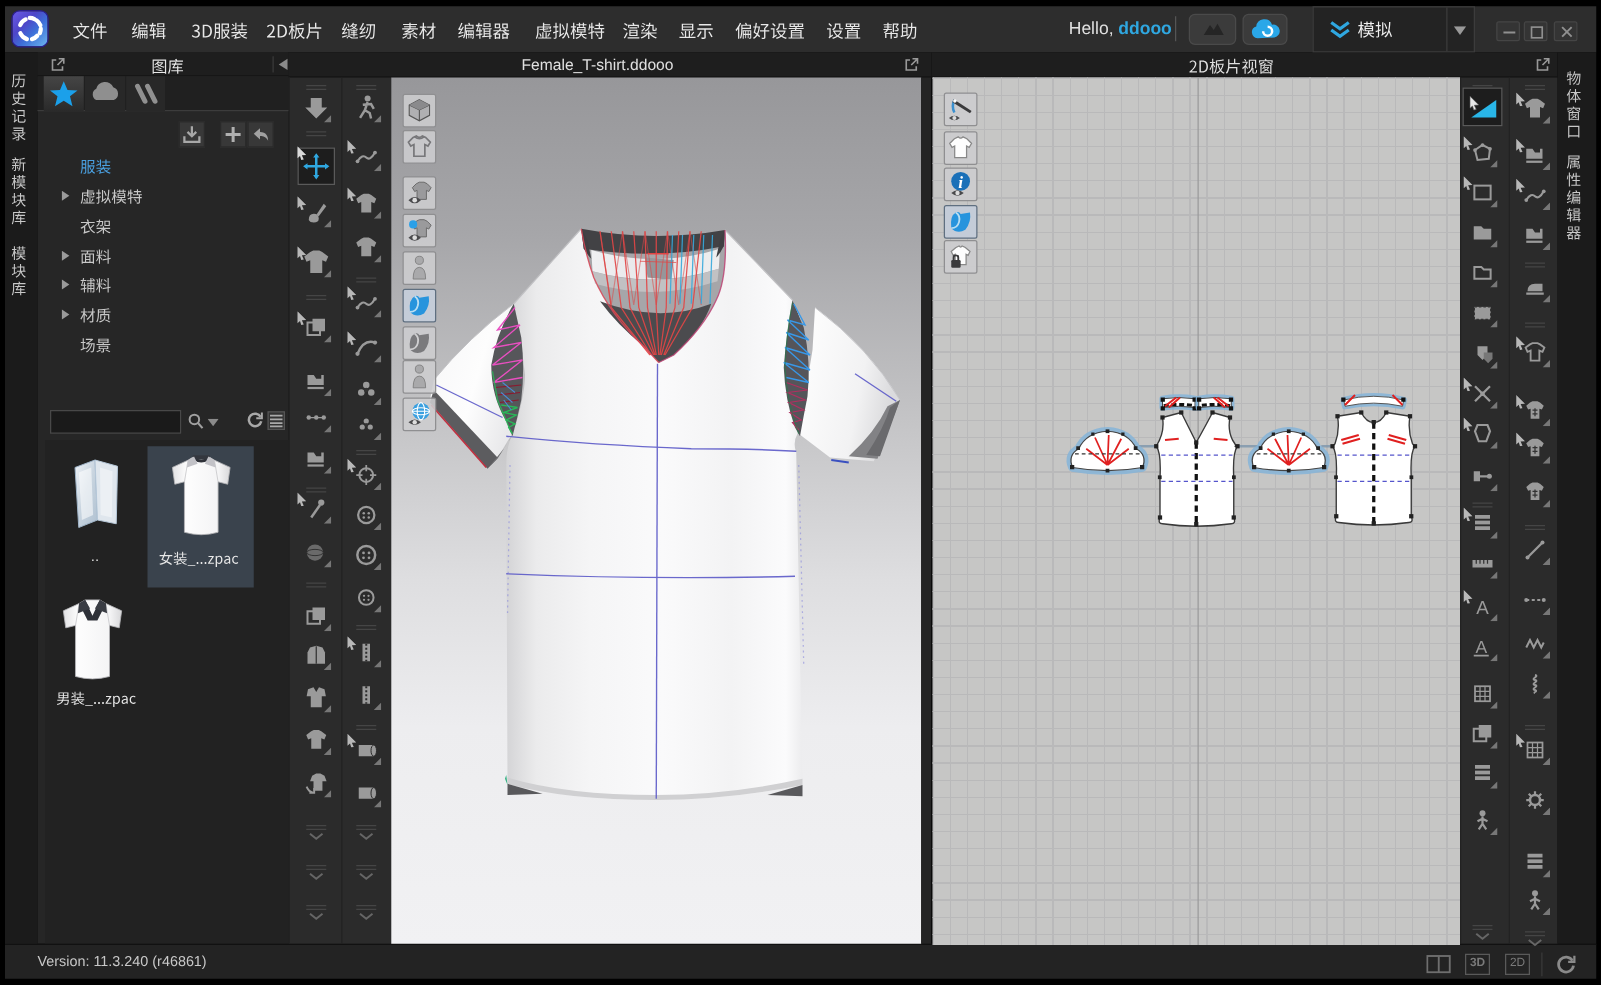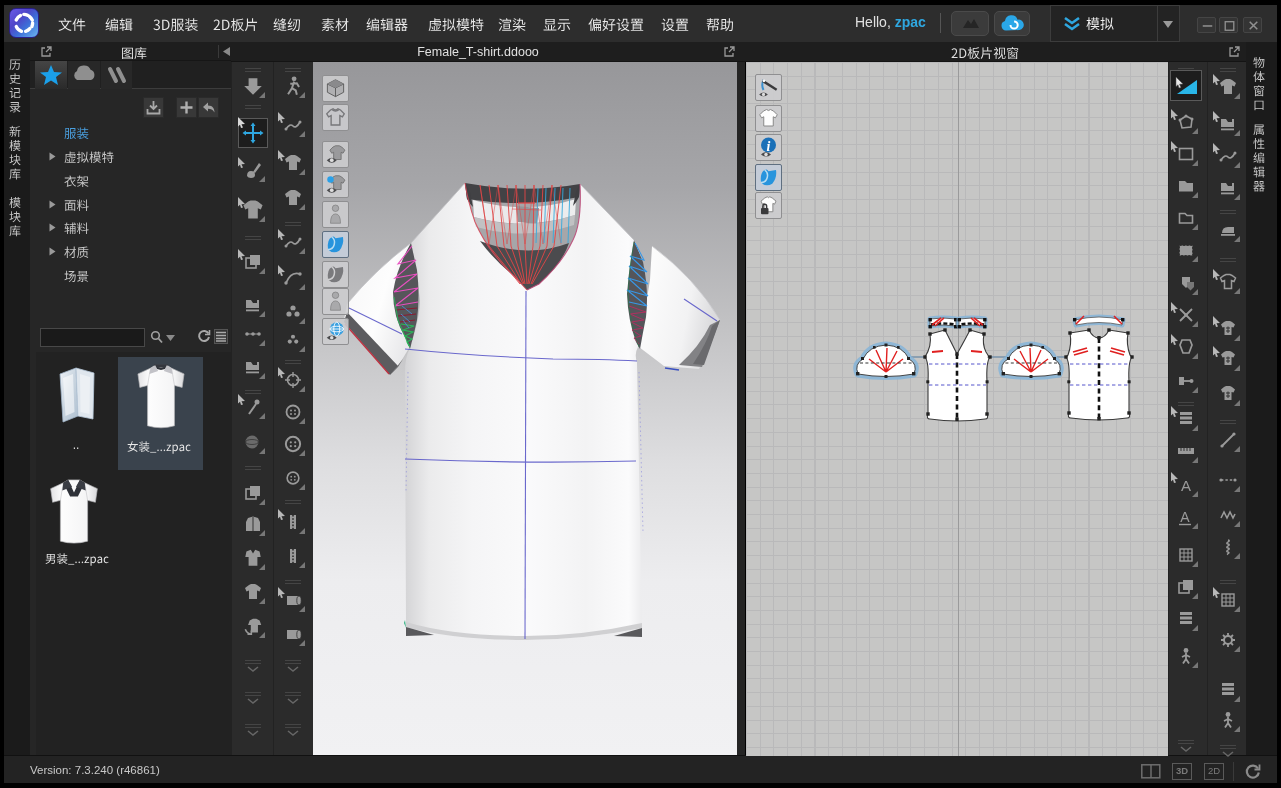--- a/index.html
+++ b/index.html
@@ -152,21 +152,21 @@
 <div style="position:absolute;left:705px;top:16px;width:31px;height:19px">
     <svg width="31" height="19" viewBox="0 0 31 19">
       <g transform="translate(1 14)">
         <g fill="#e8e8e8" transform="scale(0.014 -0.014)">
           <path transform="translate(0 0)" d="M274 840V761H66V700H274V627H87V568H274V544C274 528 272 510 266 490H50V429H237C206 384 154 340 69 311C86 297 110 273 122 257C231 300 291 366 322 429H540V490H344C348 510 350 528 350 544V568H513V627H350V700H534V761H350V840ZM584 798V303H656V733H827C800 690 767 640 734 596C822 547 855 502 855 466C855 445 848 431 830 423C818 419 803 416 788 415C759 413 723 414 680 418C692 401 702 374 704 355C743 351 786 352 820 355C840 357 863 363 880 371C913 389 930 417 929 461C929 506 900 554 814 607C856 657 900 718 938 770L886 801L873 798ZM150 262V-26H226V194H458V-78H536V194H789V58C789 45 785 41 768 40C752 40 693 40 629 41C639 23 651 -4 655 -24C739 -24 792 -24 824 -13C856 -2 866 19 866 56V262H536V341H458V262Z"></path>
           <path transform="translate(1000 0)" d="M633 840C633 763 633 686 631 613H466V542H628C614 300 563 93 371 -26C389 -39 414 -64 426 -82C630 52 685 279 700 542H856C847 176 837 42 811 11C802 -1 791 -4 773 -4C752 -4 700 -3 643 1C656 -19 664 -50 666 -71C719 -74 773 -75 804 -72C836 -69 857 -60 876 -33C909 10 919 153 929 576C929 585 929 613 929 613H703C706 687 706 763 706 840ZM34 95 48 18C168 46 336 85 494 122L488 190L433 178V791H106V109ZM174 123V295H362V162ZM174 509H362V362H174ZM174 576V723H362V576Z"></path>
         </g>
       </g>
     </svg>
   </div>
-<div class="abs" style="left:855px;top:14px;font-size:14px;color:#e0e0e0">Hello, <b style="color:#2fa7e0">zpac</b></div>
+<div class="abs" style="left:855px;top:14px;font-size:14px;color:#e0e0e0">Hello, <b style="color:#2fa7e0">ddooo</b></div>
 <div class="abs" style="left:940px;top:13px;width:1px;height:20px;background:#555"></div>
 <div class="abs" style="left:951px;top:11px;width:38px;height:25px;border-radius:5px;background:#3b3b3b;border:1px solid #4a4a4a">
 <svg width="36" height="23" viewBox="0 0 36 23">
       <path d="M11 16 L16 8 L19 12 L22 7 L27 16 Z" fill="#252525"></path>
     </svg>
   </div>
 <div class="abs" style="left:994px;top:11px;width:36px;height:25px;border-radius:5px;background:#3b3b3b;border:1px solid #4a4a4a">
 <svg width="34" height="23" viewBox="0 0 34 23">
       <path d="M11 18.5 a4.8 4.8 0 0 1 -1 -9.4 a6.5 6.5 0 0 1 12.6 -1.4 a5.2 5.2 0 0 1 1.9 10.3 Z" fill="#2aa7e8"></path>
 <path d="M15.5 13 a3.6 3.6 0 1 0 3.6 -3.6" stroke="#fff" stroke-width="2" fill="none"></path>
@@ -501,21 +501,21 @@
           <path transform="translate(3115 0)" d="M139 -13C175 -13 205 15 205 56C205 98 175 126 139 126C102 126 73 98 73 56C73 15 102 -13 139 -13Z"></path>
           <path transform="translate(3393 0)" d="M35 0H446V74H150L437 494V543H66V469H321L35 49Z"></path>
           <path transform="translate(3868 0)" d="M92 -229H184V-45L181 50C230 9 282 -13 331 -13C455 -13 567 94 567 280C567 448 491 557 351 557C288 557 227 521 178 480H176L167 543H92ZM316 64C280 64 232 78 184 120V406C236 454 283 480 328 480C432 480 472 400 472 279C472 145 406 64 316 64Z"></path>
           <path transform="translate(4488 0)" d="M217 -13C284 -13 345 22 397 65H400L408 0H483V334C483 469 428 557 295 557C207 557 131 518 82 486L117 423C160 452 217 481 280 481C369 481 392 414 392 344C161 318 59 259 59 141C59 43 126 -13 217 -13ZM243 61C189 61 147 85 147 147C147 217 209 262 392 283V132C339 85 295 61 243 61Z"></path>
           <path transform="translate(5051 0)" d="M306 -13C371 -13 433 13 482 55L442 117C408 87 364 63 314 63C214 63 146 146 146 271C146 396 218 480 317 480C359 480 394 461 425 433L471 493C433 527 384 557 313 557C173 557 52 452 52 271C52 91 162 -13 306 -13Z"></path>
         </g>
       </g>
     </svg>
   </div>
 <div class="abs" style="left:4px;top:755px;width:1273px;height:28px;background:#232323;border-top:1px solid #111"></div>
-<div class="abs" style="left:30px;top:764px;font-size:11.5px;color:#c8c8c8">Version: 7.3.240 (r46861)</div>
+<div class="abs" style="left:30px;top:764px;font-size:11.5px;color:#c8c8c8">Version: 11.3.240 (r46861)</div>
 <svg class="abs" style="left:1141px;top:764px" width="20" height="15" viewBox="0 0 20 15">
 <rect x="0.8" y="0.8" width="18" height="13" fill="none" stroke="#6e6e6e" stroke-width="1.5"></rect>
     <path d="M10 1 V14" stroke="#6e6e6e" stroke-width="1.5"></path>
   </svg>
 <div class="abs" style="left:1172px;top:763px;width:20px;height:17px;border:1.5px solid #5a5a5a;color:#7a7a7a;font-size:9.5px;font-weight:bold;text-align:center;line-height:14px">3D</div>
 <div class="abs" style="left:1204px;top:763px;width:20px;height:17px;border:1.5px solid #5a5a5a;color:#7a7a7a;font-size:9.5px;font-weight:normal;text-align:center;line-height:14px">2D</div>
 <div class="abs" style="left:1233px;top:762px;width:1px;height:19px;background:#3a3a3a"></div>
 <svg class="abs" style="left:1245px;top:763px" width="16" height="17" viewBox="0 0 16 17">
 <path d="M13 5.5 A6 6 0 1 0 13.8 9.5" fill="none" stroke="#8a8a8a" stroke-width="2.2"></path>
     <path d="M14.5 1.5 V6.5 H9.5" fill="none" stroke="#8a8a8a" stroke-width="1.8"></path>

